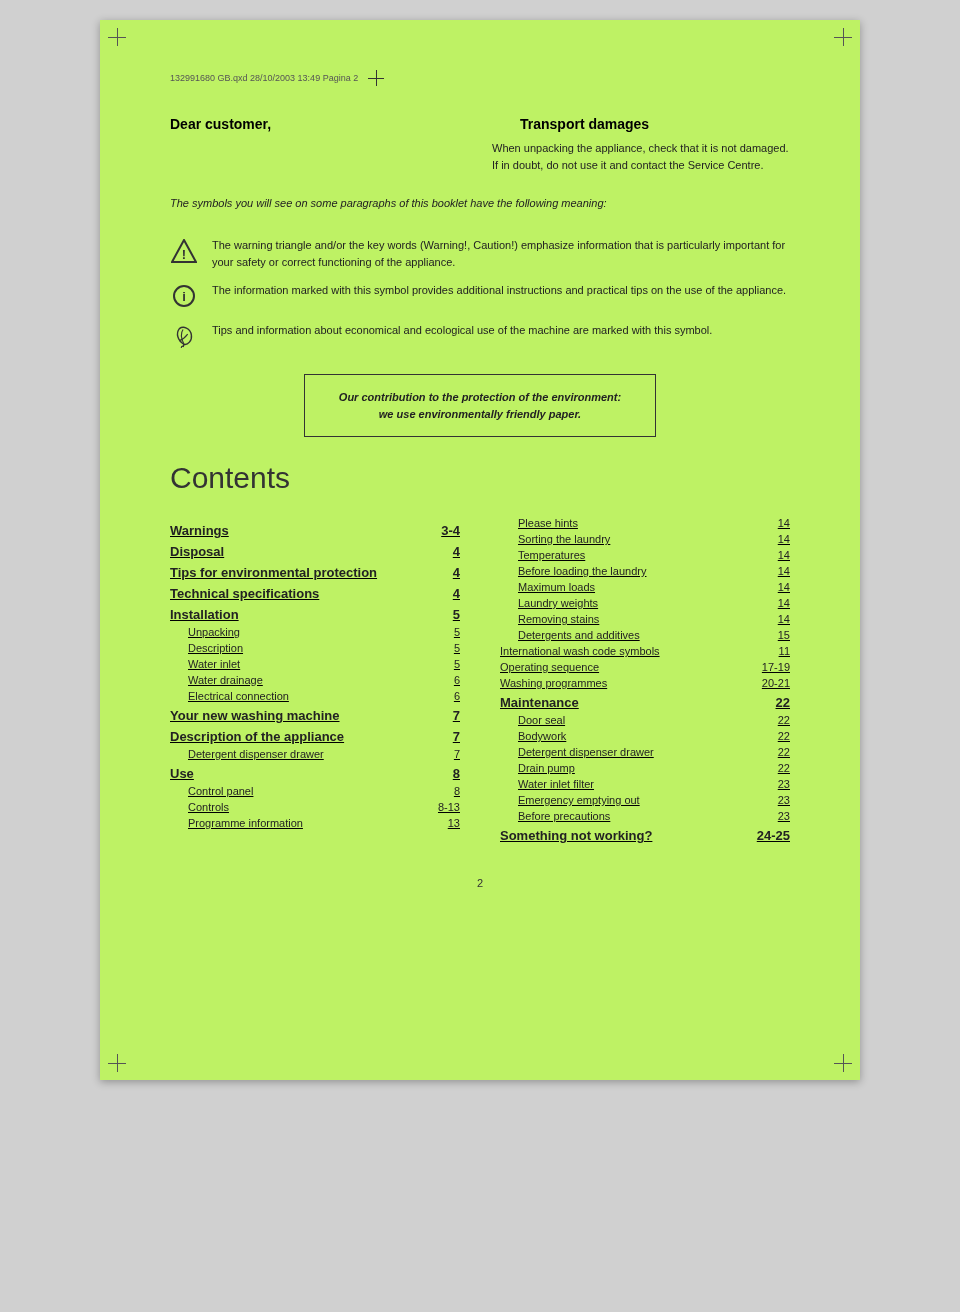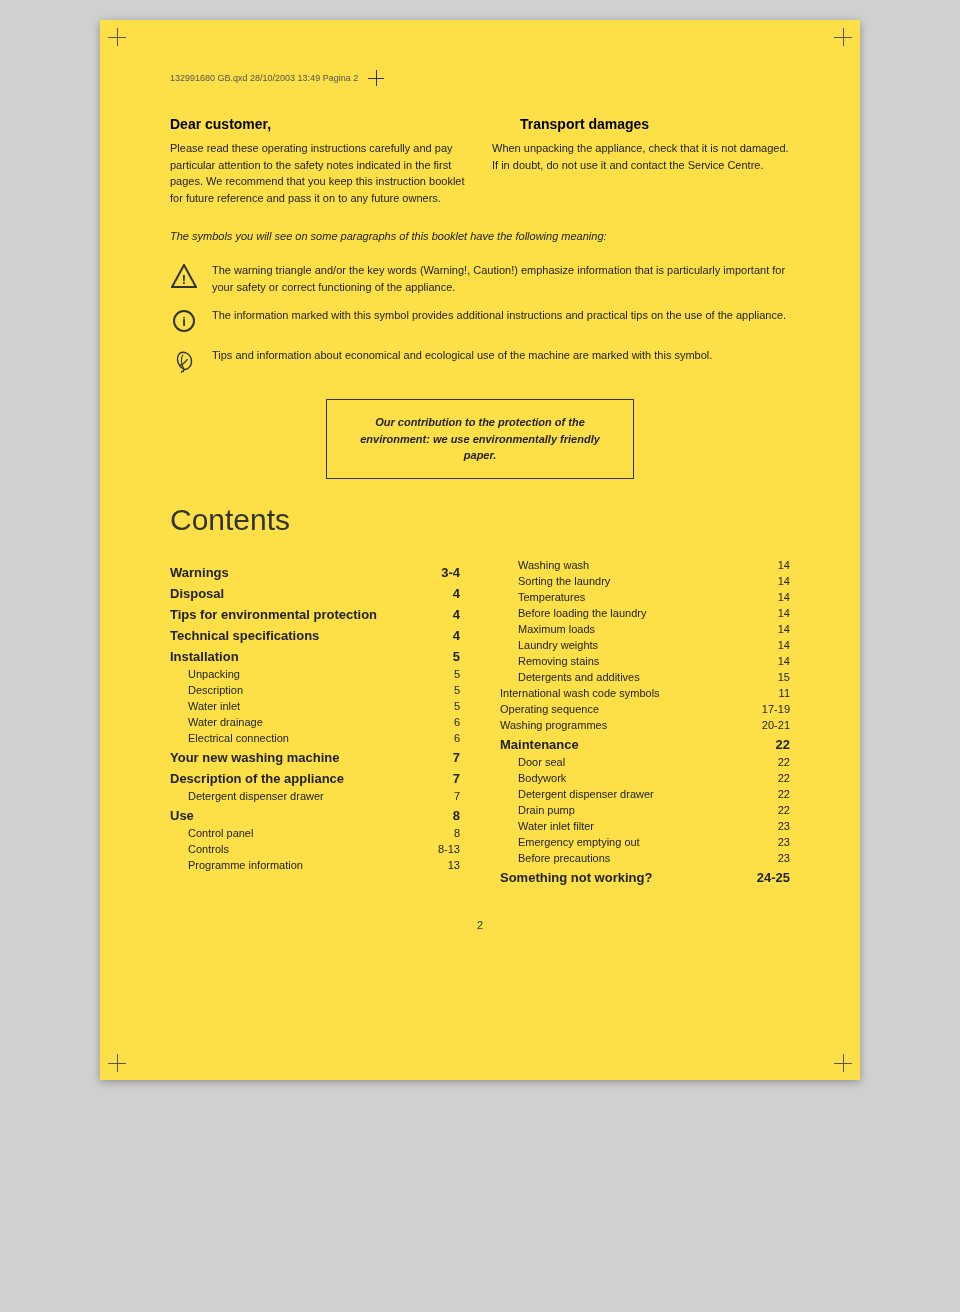--- a/index.html
+++ b/index.html
@@ -8,21 +8,21 @@
       display: flex;
       justify-content: center;
       align-items: flex-start;
       min-height: 100vh;
       padding: 20px;
       font-family: Arial, Helvetica, sans-serif;
     }
     .page {
       width: 760px;
       min-height: 1060px;
-      background: #fde047;
+      background: #bef264;
       padding: 50px 70px 60px 70px;
       position: relative;
       box-shadow: 0 2px 8px rgba(0,0,0,0.3);
     }
     
     .header-meta {
       font-size: 9px;
       color: #555;
       margin-bottom: 30px;
       display: flex;
@@ -91,21 +91,21 @@
     .intro-right p {
       font-size: 11px;
       line-height: 1.5;
       color: #222;
     }
 
     
     .symbols-intro {
       font-size: 11px;
       font-style: italic;
-      margin-bottom: 20px;
+      margin-bottom: 28px;
       color: #222;
     }
     .symbol-row {
       display: flex;
       align-items: flex-start;
       gap: 14px;
       margin-bottom: 12px;
     }
     .symbol-icon {
       flex-shrink: 0;
@@ -121,21 +121,21 @@
       color: #222;
       flex: 1;
     }
 
     
     .eco-box {
       border: 1px solid #333;
       padding: 14px 30px;
       text-align: center;
       margin: 24px auto;
-      width: 308px;
+      width: 352px;
     }
     .eco-box p {
       font-size: 11px;
       font-style: italic;
       line-height: 1.5;
       font-weight: bold;
       color: #222;
     }
 
     
@@ -144,20 +144,21 @@
       font-weight: normal;
       color: #333;
       margin-bottom: 22px;
       margin-top: 10px;
     }
 
     .toc-grid {
       display: grid;
       grid-template-columns: 1fr 1fr;
       gap: 12px 40px;
+      text-decoration: underline;
     }
 
     .toc-left, .toc-right {
       font-size: 11px;
     }
 
     .toc-item {
       display: flex;
       justify-content: space-between;
       align-items: baseline;
@@ -206,21 +207,20 @@
   </div>
 
   <div class="header-meta">
     <span>132991680 GB.qxd  28/10/2003  13:49  Pagina  2</span>
     <div class="crosshair"></div>
   </div>
 
   <div class="intro-grid">
     <div class="intro-left">
       <h2>Dear customer,</h2>
-      <p>Please read these operating instructions carefully and pay particular attention to the safety notes indicated in the first pages. We recommend that you keep this instruction booklet for future reference and pass it on to any future owners.</p>
     </div>
     <div class="intro-right">
       <h2>Transport damages</h2>
       <p>When unpacking the appliance, check that it is not damaged. If in doubt, do not use it and contact the Service Centre.</p>
     </div>
   </div>
 
   <p class="symbols-intro">The symbols you will see on some paragraphs of this booklet have the following meaning:</p>
 
   <div class="symbol-row">
@@ -328,21 +328,21 @@
           <span class="toc-label">Controls</span>
           <span class="toc-page">8-13</span>
         </div>
         <div class="toc-item sub-item">
           <span class="toc-label">Programme information</span>
           <span class="toc-page">13</span>
         </div>
       </div>
     <div class="toc-right" id="toc-right">
         <div class="toc-item sub-item">
-          <span class="toc-label">Washing wash</span>
+          <span class="toc-label">Please hints</span>
           <span class="toc-page">14</span>
         </div>
         <div class="toc-item sub-item">
           <span class="toc-label">Sorting the laundry</span>
           <span class="toc-page">14</span>
         </div>
         <div class="toc-item sub-item">
           <span class="toc-label">Temperatures</span>
           <span class="toc-page">14</span>
         </div>

